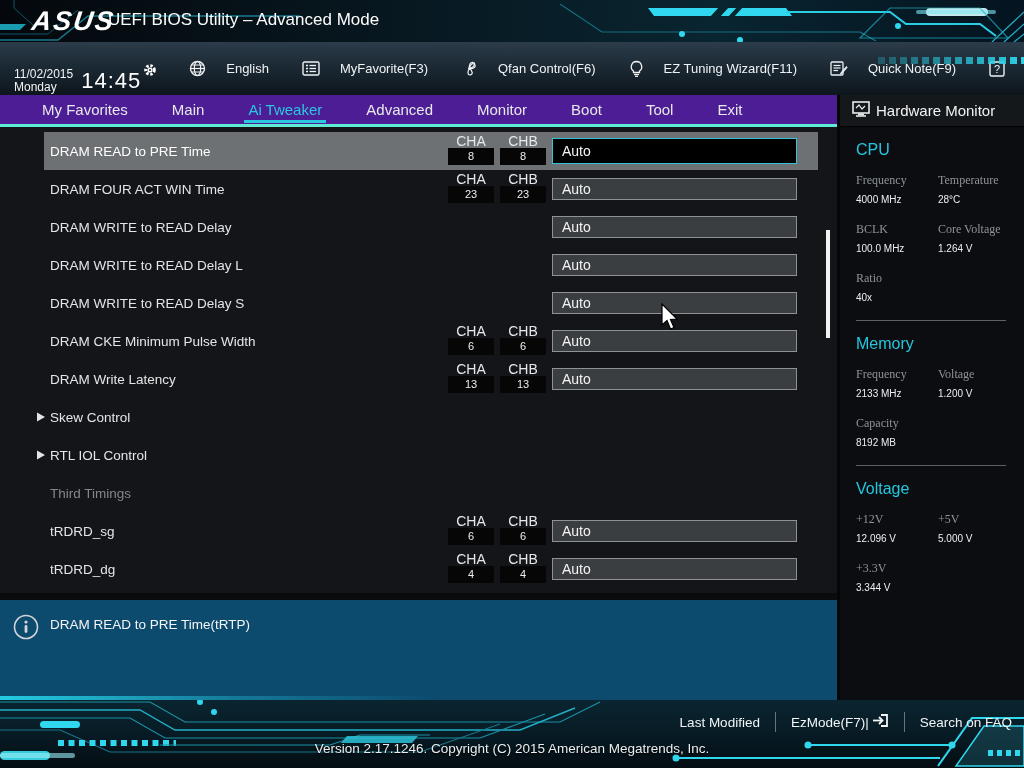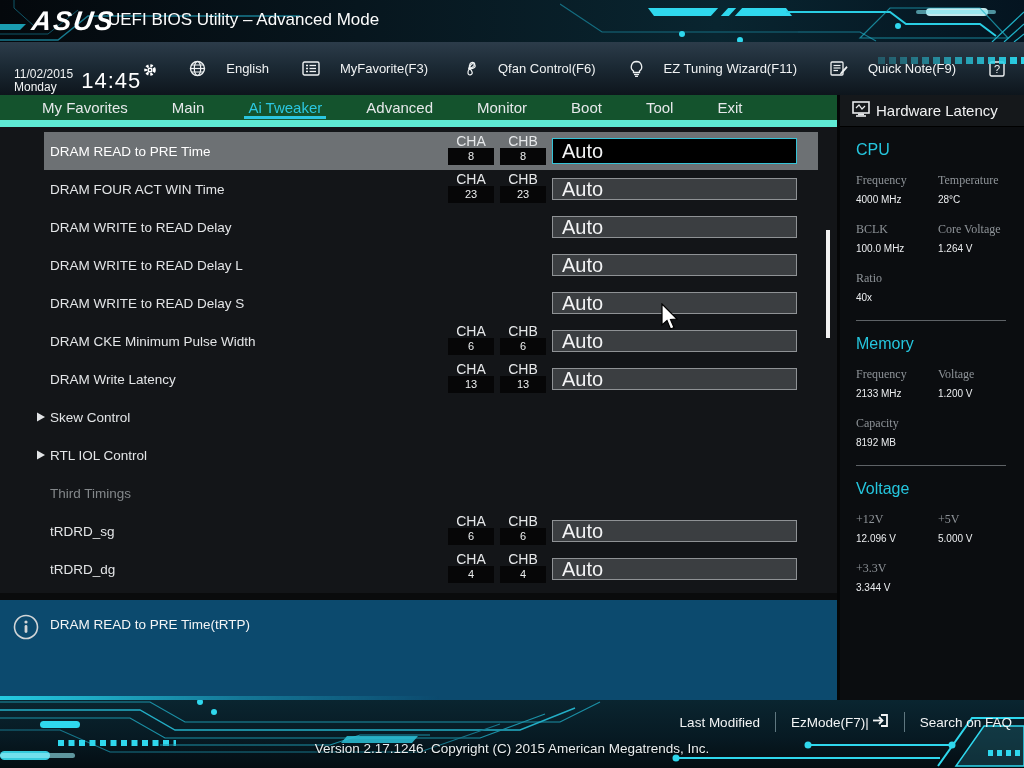--- a/index.html
+++ b/index.html
@@ -45,21 +45,21 @@
     position:absolute; right:0; top:15px; width:146px; height:7px;
     background:repeating-linear-gradient(90deg,#2ad2e8 0 7px,transparent 7px 11px);
     -webkit-mask-image:linear-gradient(90deg,rgba(0,0,0,.25),#000);
             mask-image:linear-gradient(90deg,rgba(0,0,0,.25),#000);
   }
 
   
   .workspace{display:flex; height:605px;}
   .main-col{width:837px; display:flex; flex-direction:column;}
 
-  .tabs{height:32px; background:#14532d; display:flex; align-items:stretch; padding-left:20px; border-bottom:7px solid #5eead4;}
+  .tabs{height:32px; background:#4c1d95; display:flex; align-items:stretch; padding-left:20px; border-bottom:3px solid #5eead4;}
   .tab{
     padding:0 22px; font-size:15px; color:#e6e8ea; display:flex; align-items:center;
     cursor:pointer; position:relative; white-space:nowrap;
   }
   .tab.active{color:#2bc7e0;}
   .tab.active::after{
     content:""; position:absolute; left:18px; right:18px; bottom:1px; height:3px; background:#2bc7e0;
   }
 
   .settings-list{height:466px; background:#131518; padding-top:5px; position:relative;}
@@ -76,21 +76,21 @@
   .chan.cha{left:412px;} .chan.chb{left:464px;}
   .chan-label{font-size:14px; color:#e6e8ea; line-height:12px;}
   .chan-box{
     width:46px; height:17px; margin-top:1px; background:#060607;
     font-size:11px; color:#eceeef; text-align:center; line-height:17px;
   }
   .dropdown{
     position:absolute; left:516px; top:8px; width:245px; height:22px;
     background:#3b3e41; border:1px solid #8f9295; cursor:pointer;
   }
-  .dropdown span{display:block; font-size:20px; color:#f2f3f4; padding-left:9px; line-height:20px;}
+  .dropdown span{display:block; font-size:14px; color:#f2f3f4; padding-left:9px; line-height:20px;}
   .dropdown.focused{top:6px; height:26px; background:#000; border:1px solid #35c3d7;}
   .dropdown.focused span{line-height:24px;}
 
   .info-bar{
     position:relative; height:107px; background:#0c4a6e; border-top:7px solid #0a0b0c;
   }
   .info-icon{position:absolute; left:13px; top:14px;}
   .info-text{position:absolute; left:50px; top:17px; font-size:13.5px; color:#f4f5f6;}
   .info-bar::after{
     content:""; position:absolute; left:0; bottom:0; width:440px; height:4px;
@@ -401,21 +401,21 @@
   <div class="sidebar">
     <div class="hw-header">
       <span>
         <svg width="18" height="16" viewBox="0 0 18 16">
           <rect x="1" y="1" width="16" height="11" fill="none" stroke="#e8eaec" stroke-width="1.6"></rect>
           <polyline points="4,7 7,4 10,8 13,5" stroke="#e8eaec" stroke-width="1.2" fill="none"></polyline>
           <rect x="6" y="12.5" width="6" height="1.8" fill="#e8eaec"></rect>
           <rect x="4" y="14.2" width="10" height="1.6" fill="#e8eaec"></rect>
         </svg>
       </span>
-      <span class="hw-header-label">Hardware Latency</span>
+      <span class="hw-header-label">Hardware Monitor</span>
     </div>
     <div class="hw-body" id="hw-sections">
         <div class="hw-section">
           <div class="hw-title">CPU</div>
           <div class="hw-group">
             <div class="hw-cell">
               <div class="hw-label">Frequency</div>
               <div class="hw-value">4000 MHz</div>
             </div>
             <div class="hw-cell">

